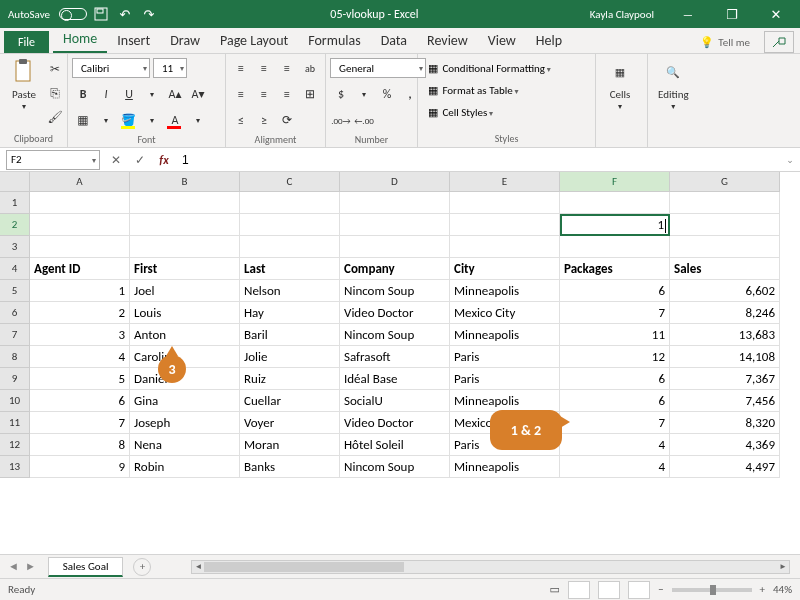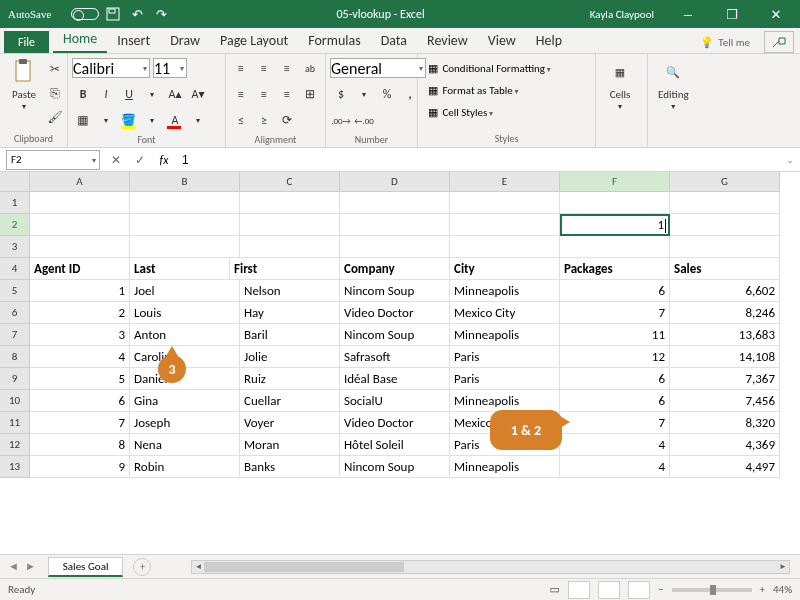--- a/index.html
+++ b/index.html
@@ -1,21 +1,21 @@
 <!DOCTYPE html>
 <html><head>
 <meta charset="utf-8">
 <style>
   * { box-sizing: border-box; margin: 0; padding: 0; }
   body { font-family: "Segoe UI", Calibri, sans-serif; font-size: 12px; background: #fff; width: 800px; height: 600px; overflow: hidden; position: relative; }
   
   
   .titlebar { background: #217346; height: 28px; display: flex; align-items: center; color: #fff; }
   .titlebar .left { display: flex; align-items: center; gap: 4px; padding-left: 8px; }
-  .autosave { font-size: 11px; display: flex; align-items: center; gap: 20px; font-family: Liberation Serif, serif; }
+  .autosave { font-size: 11px; display: flex; align-items: center; gap: 9px; }
   .autosave-toggle { width: 28px; height: 12px; border: 1px solid #fff; border-radius: 6px; position: relative; }
   .autosave-toggle::before { content:""; position:absolute; left:1px; top:0.5px; width:9px; height:9px; border-radius:50%; border:1px solid #fff;}
   .qa-btn { width: 20px; height: 20px; display: flex; align-items: center; justify-content: center; color:#fff; font-size:13px;}
   .titlebar .center { flex:1; text-align:center; font-size:12px;}
   .titlebar .right { display:flex; align-items:center; gap:4px; padding-right:4px;}
   .user { font-size:11px; margin-right:10px;}
   .winbtn { width:40px; height:28px; display:flex; align-items:center; justify-content:center; font-size:13px;}
   
   
   .tabs { background:#f3f2f1; height:26px; display:flex; align-items:flex-end; border-bottom:1px solid #d4d4d4; padding-left:4px;}
@@ -27,32 +27,32 @@
   
   
   .ribbon { background:#f3f2f1; height:94px; display:flex; border-bottom:1px solid #d4d4d4;}
   .group { border-right:1px solid #d4d4d4; display:flex; flex-direction:column; padding:2px 4px 0 4px;}
   .group-body { flex:1; display:flex; align-items:flex-start;}
   .group-label { text-align:center; font-size:10px; color:#666; height:16px; line-height:16px; position:relative;}
   .bigbtn { display:flex; flex-direction:column; align-items:center; padding:2px 6px; font-size:11px; color:#333;}
   .bigbtn .ico { width:28px; height:28px; margin-bottom:2px; display:flex; align-items:center; justify-content:center;}
   .smbtn { width:22px; height:22px; display:flex; align-items:center; justify-content:center; font-size:12px; color:#333;}
   .row { display:flex; align-items:center; height:24px; gap:1px;}
-  .font-select { height:20px; border:1px solid #ababab; background:#fff; font-size:16px; padding:0 14px 0 0; position:relative; display:flex; align-items:center;}
+  .font-select { height:20px; border:1px solid #ababab; background:#fff; font-size:11px; padding:0 14px 0 8px; position:relative; display:flex; align-items:center;}
   .font-select::after { content:"▾"; position:absolute; right:2px; font-size:8px; color:#666;}
   .styles-body { display:flex; flex-direction:column; gap:2px; font-size:11px; padding:2px 6px;}
   .style-row { display:flex; align-items:center; gap:4px; height:20px;}
   .mini-drop::after { content:" ▾"; font-size:8px; color:#666;}
   
   
   .formula-row { height:24px; background:#fff; border-bottom:1px solid #d4d4d4; display:flex; align-items:center;}
   .name-box { width:94px; height:20px; border:1px solid #ababab; margin:0 4px 0 6px; padding:0 4px; font-size:11px; display:flex; align-items:center; position:relative; background:#fff;}
   .name-box::after { content:"▾"; position:absolute; right:3px; font-size:8px; color:#666;}
   .fbar-btn { width:24px; height:22px; display:flex; align-items:center; justify-content:center; color:#666; font-size:12px;}
-  .fx { font-style:italic; font-size:12px; color:#000000;}
+  .fx { font-style:italic; font-size:12px; color:#7f1d1d;font-weight:bold;}
   .formula-input { flex:1; height:20px; border:none; outline:none; font-size:12px; padding:0 6px;}
   .fbar-expand { width:20px; text-align:center; color:#888; font-size:9px;}
   
   
   .grid-wrap { position:relative; height: calc(600px - 28px - 26px - 94px - 24px - 24px - 22px); overflow:hidden; background:#fff;}
   .corner { position:absolute; left:0; top:0; width:30px; height:20px; background:#e6e6e6; border-right:1px solid #ccc; border-bottom:1px solid #ccc;}
   .col-headers { position:absolute; left:30px; top:0; right:0; height:20px; display:flex;}
   .col-h { background:#e6e6e6; border-right:1px solid #ccc; border-bottom:1px solid #ccc; text-align:center; font-size:11px; color:#333; line-height:20px;}
   .col-h.active { background:#d3ead0; color:#217346;}
   .row-headers { position:absolute; left:0; top:20px; width:30px;}
@@ -344,22 +344,22 @@
         <div class="cell c-A"></div>
         <div class="cell c-B"></div>
         <div class="cell c-C"></div>
         <div class="cell c-D"></div>
         <div class="cell c-E"></div>
         <div class="cell c-F"></div>
         <div class="cell c-G"></div>
       </div>
       <div class="cell-row">
         <div class="cell c-A header-cell">Agent ID</div>
+        <div class="cell c-B header-cell">First</div>
         <div class="cell c-C header-cell">Last</div>
-        <div class="cell c-B header-cell">First</div>
         <div class="cell c-D header-cell">Company</div>
         <div class="cell c-E header-cell">City</div>
         <div class="cell c-F header-cell">Packages</div>
         <div class="cell c-G header-cell">Sales</div>
       </div>
       <div class="cell-row">
         <div class="cell c-A num">1</div>
         <div class="cell c-B">Joel</div>
         <div class="cell c-C">Nelson</div>
         <div class="cell c-D">Nincom Soup</div>

